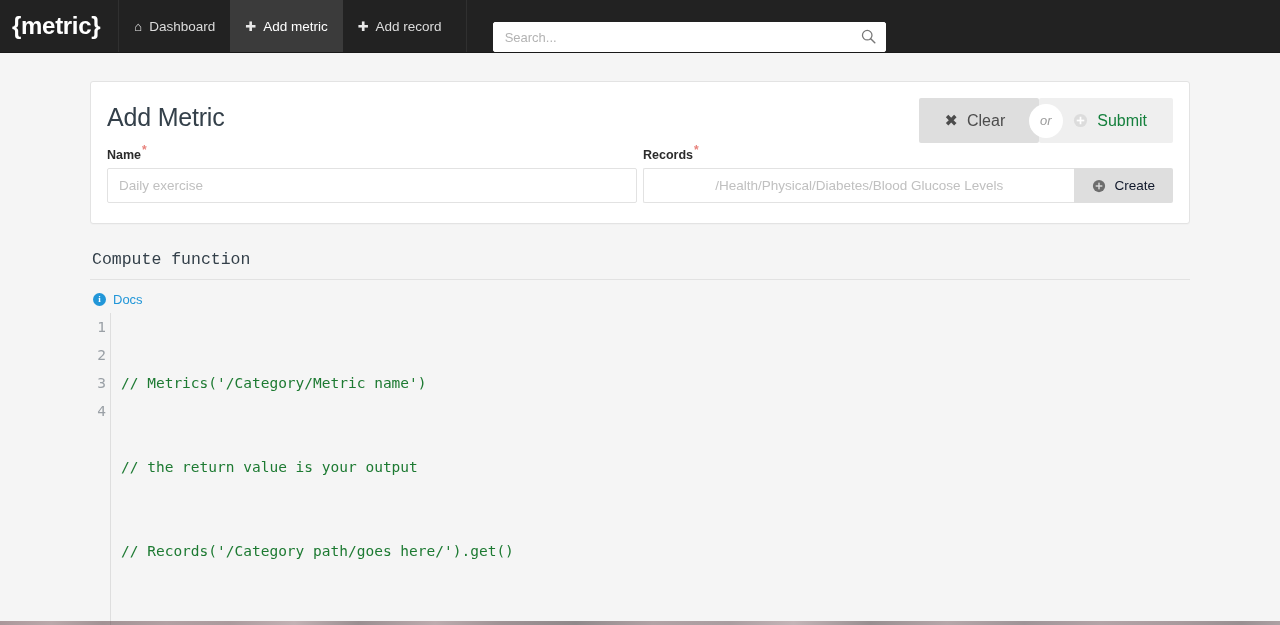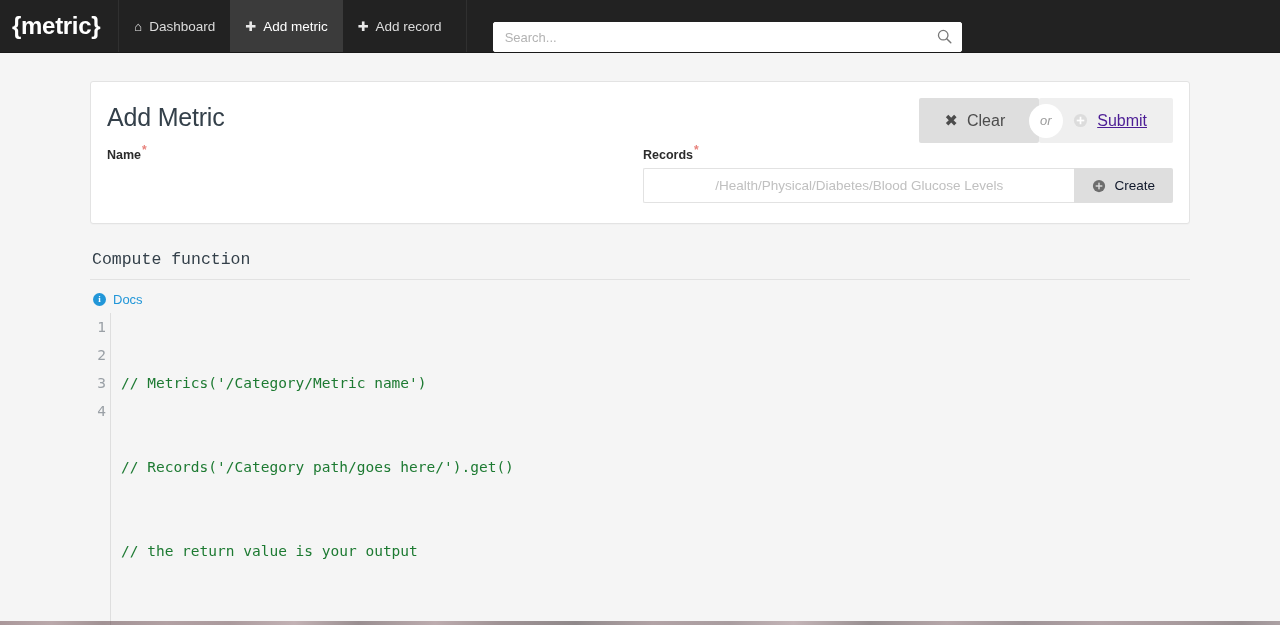--- a/index.html
+++ b/index.html
@@ -45,21 +45,21 @@
     cursor: pointer;
     white-space: nowrap;
   }
   .nav-link.active { background: #3b3b3b; color: #ffffff; }
   .nav-link .glyph { font-size: 13px; color: #e8e8e8; line-height: 1; }
   .nav-sep { width: 1px; height: 52px; background: #303030; margin-left: 9px; }
 
   .search-wrap {
     position: relative;
     margin-left: 26px;
-    width: 469px;
+    width: 393px;
   }
   .search-input {
     width: 100%;
     height: 30px;
     border: 1px solid #ffffff;
     border-radius: 2px;
     background: #ffffff;
     font-size: 13px;
     color: #555;
     padding: 0 30px 0 11px;
@@ -109,21 +109,21 @@
     align-items: center;
     gap: 9px;
     border: none;
     font-size: 16px;
     padding: 0 26px;
     cursor: pointer;
     font-family: "Liberation Sans", sans-serif;
     border-radius: 2px;
   }
   .btn-clear { background: #dedede; color: #4c4c4c; padding-right: 34px; }
-  .btn-submit { background: #efefef; color: #4c1d95; padding-left: 34px; cursor: default; text-decoration: underline; }
+  .btn-submit { background: #efefef; color: #15803d; padding-left: 34px; cursor: default; }
   .or-badge {
     position: absolute;
     left: 50%;
     top: 50%;
     transform: translate(-50%, -50%);
     width: 34px; height: 34px;
     border-radius: 50%;
     background: #ffffff;
     color: #9b9b9b;
     font-size: 13px;
@@ -306,20 +306,21 @@
         </button>
         <span class="or-badge">or</span>
       </div>
 
       <div class="form-row">
 
         <div class="form-col">
           <label class="field-label">
             <span>Name</span><span class="req">*</span>
           </label>
+          <input class="input" type="text" placeholder="Daily exercise" style="">
         </div>
 
         <div class="form-col">
           <label class="field-label">
             <span>Records</span><span class="req">*</span>
           </label>
           <div class="input-group">
             <input class="input" type="text" placeholder="/Health/Physical/Diabetes/Blood Glucose Levels" style="">
             <button class="btn-create">
               <svg width="14" height="14" viewBox="0 0 16 16">
@@ -345,22 +346,22 @@
 
     <div class="editor">
       <div class="gutter">
         <div class="code-line">1</div>
         <div class="code-line">2</div>
         <div class="code-line">3</div>
         <div class="code-line">4</div>
       </div>
       <div class="code-area">
         <div class="code-line">// Metrics('/Category/Metric name')</div>
+        <div class="code-line">// the return value is your output</div>
         <div class="code-line">// Records('/Category path/goes here/').get()</div>
-        <div class="code-line">// the return value is your output</div>
         <div class="code-line"></div>
       </div>
     </div>
 
   </div>
 </div>
 
 <div class="bottom-strip"></div>
 
 </body></html>

